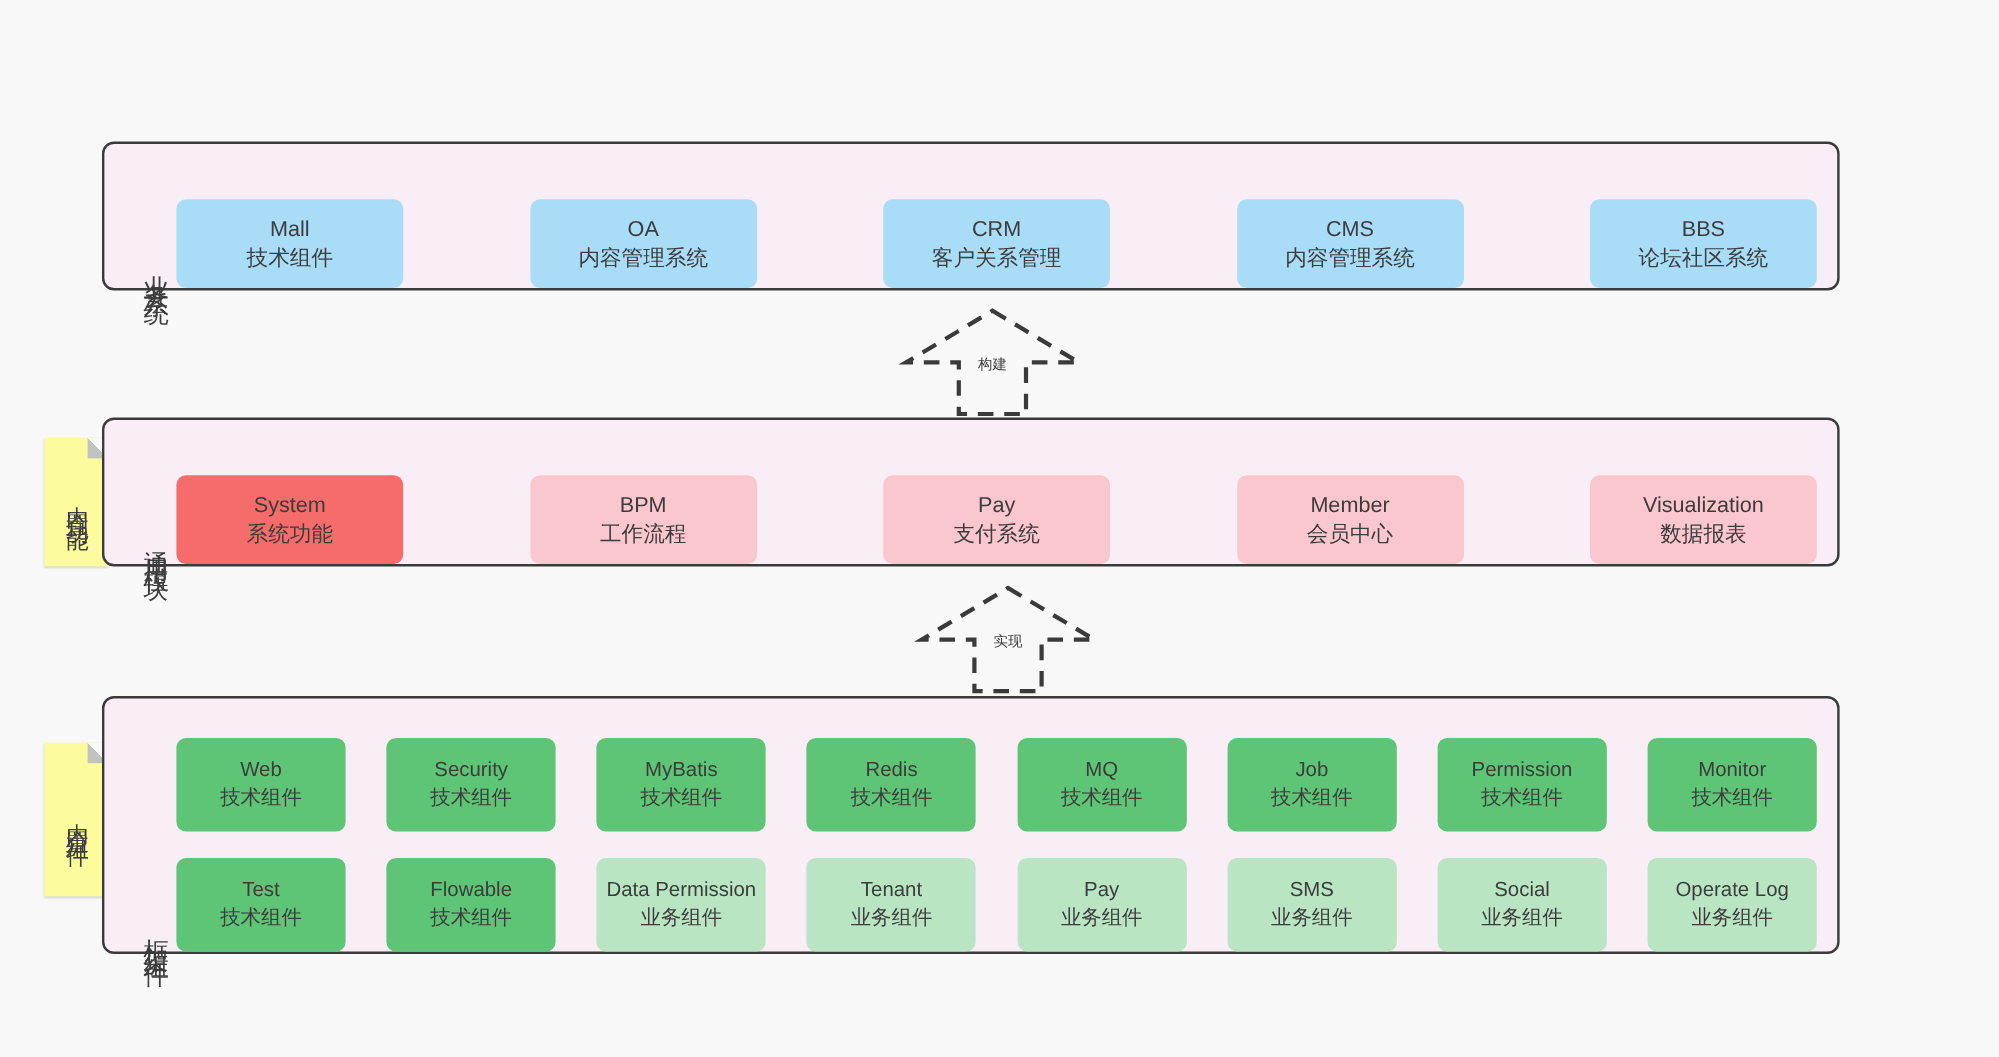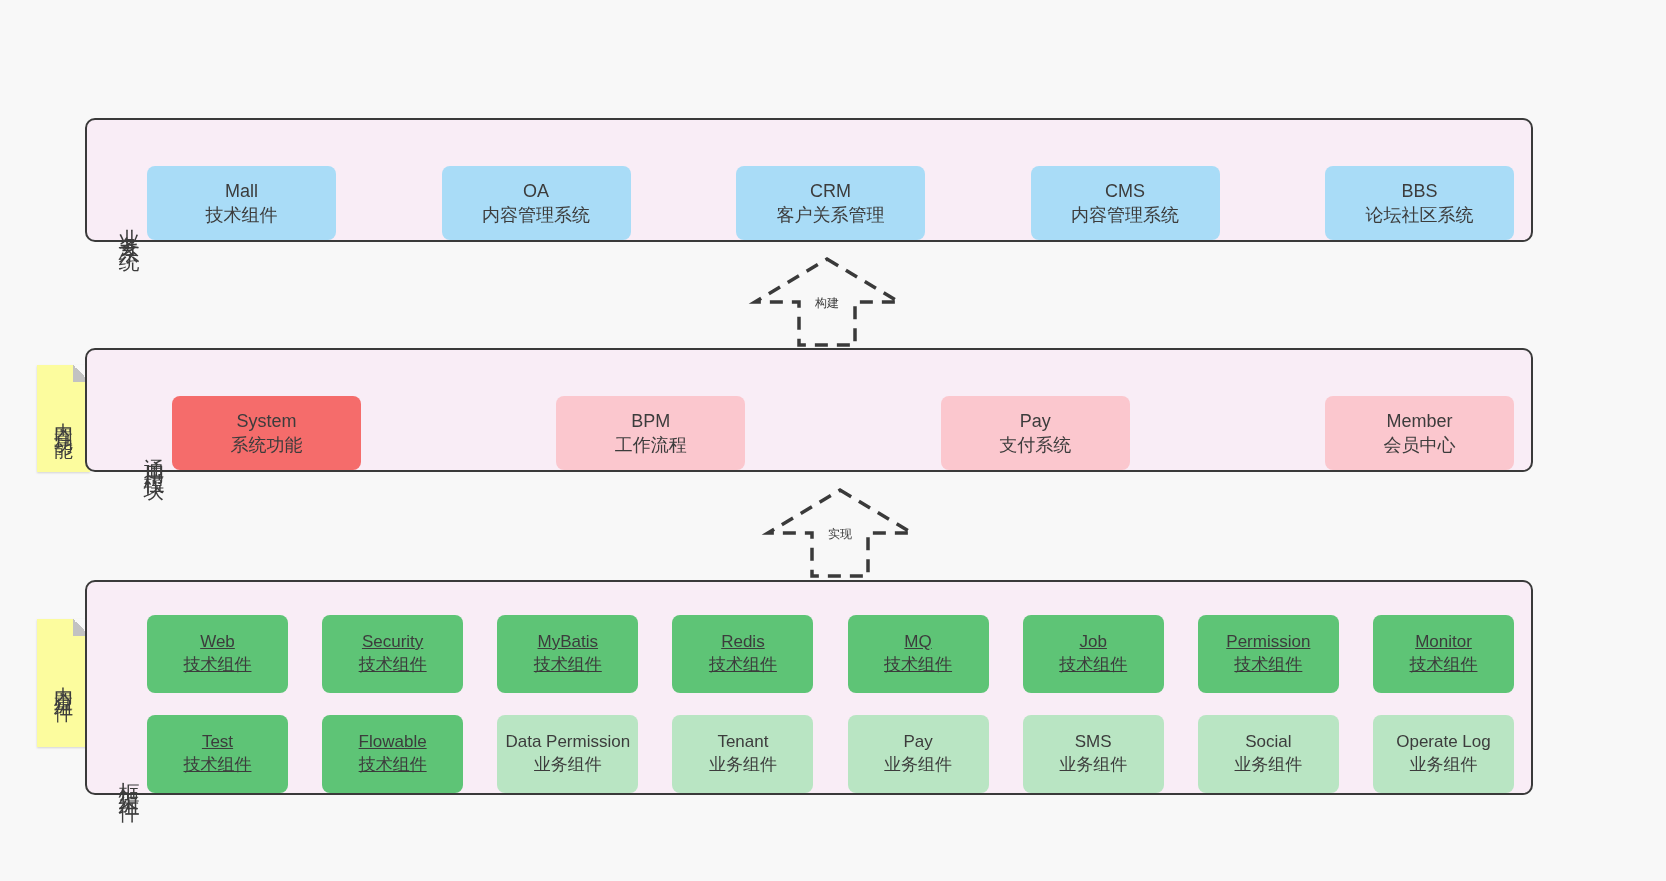--- a/index.html
+++ b/index.html
@@ -26,21 +26,21 @@
   }
   .rows{flex:1 1 auto; display:flex; flex-direction:column; gap:22px; padding-right:17px; margin-left:4px;}
   .row{display:flex; justify-content:space-between;}
   .box{
     border-radius:8px; display:flex; flex-direction:column; justify-content:center; align-items:center;
     text-align:center; line-height:1.35; padding:4px 6px;
   }
   .row-6 .box{width:189px; height:74px; font-size:18px;}
   .row-8 .box{width:141px; height:78px; font-size:17px;}
   .blue{background:var(--blue);} .red{background:var(--red);} .pink{background:var(--pink);margin-left:33px;}
-  .green{background:var(--green);text-decoration:underline;} .lightgreen{background:var(--lightgreen);}
+  .green{background:var(--green);} .lightgreen{background:var(--lightgreen);}
   .sticky{
     position:absolute; left:37px; width:53px; background:var(--sticky); z-index:1;
     display:flex; align-items:center; justify-content:center;
     box-shadow:0 1px 2px rgba(0,0,0,0.15);
   }
   .sticky .fold{
     position:absolute; top:0; right:0; width:17px; height:17px;
     background:linear-gradient(225deg, var(--page-bg) 0 50%, var(--fold) 50% 100%);
   }
   .sticky-text{
@@ -48,21 +48,21 @@
     font-size:19px; letter-spacing:6px; color:var(--text);
   }
   .arrow{position:absolute; width:150px; height:92px; z-index:3;}
   .arrow svg{position:absolute; inset:0; overflow:visible;}
   .arrow-label{
     position:absolute; left:50%; top:46px; transform:translate(-50%,-42%);
     background:var(--page-bg); padding:2px 5px; font-size:12px; color:var(--text); white-space:nowrap;
   }
   
   #section-business{top:118px; height:124px;}
-  #section-modules{top:348px; height:124px;padding-left:25px;}
+  #section-modules{top:348px; height:124px;}
   #section-components{top:580px; height:215px;}
   #sticky-features{top:365px; height:107px;}
   #sticky-components{top:619px; height:128px;}
   #arrow-build{left:752px; top:256px;}
   #arrow-implement{left:765px; top:487px;}
 </style>
 </head>
 <body>
 
 <div class="sticky" id="sticky-features">
@@ -122,20 +122,24 @@
         <span>工作流程</span>
       </div>
       <div class="box pink">
         <span>Pay</span>
         <span>支付系统</span>
       </div>
       <div class="box pink">
         <span>Member</span>
         <span>会员中心</span>
       </div>
+      <div class="box pink">
+        <span>Visualization</span>
+        <span>数据报表</span>
+      </div>
     </div>
   </div>
 </div>
 
 <div class="arrow" id="arrow-implement">
   <svg viewBox="0 0 150 92">
     <polygon points="75,3 147,46 103,46 103,89 47,89 47,46 3,46" fill="#f8f8f8" stroke="#3a3a3a" stroke-width="3.5" stroke-dasharray="13 9"></polygon>
   </svg>
   <span class="arrow-label">实现</span>
 </div>

